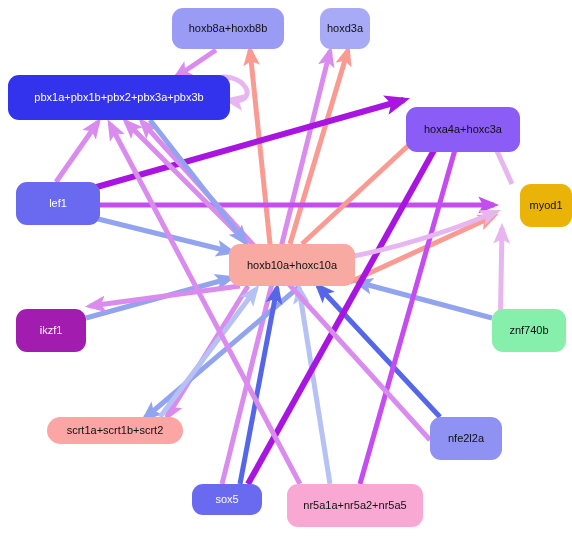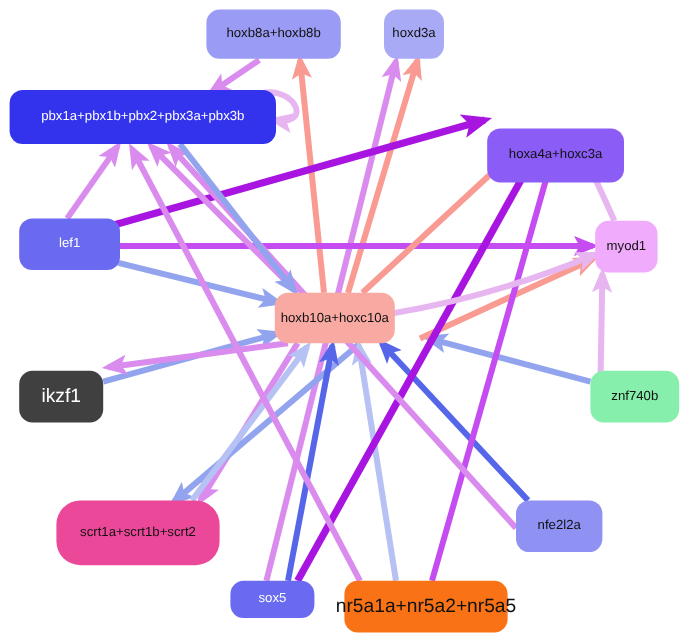--- a/index.html
+++ b/index.html
@@ -117,39 +117,39 @@
       </div>
       <div class="node-box" style="left: 8px; top: 75px; width: 222px; height: 45px; background: rgb(51, 51, 238); color: rgb(255, 255, 255); font-size: 11px;">
         <span class="node-label">pbx1a+pbx1b+pbx2+pbx3a+pbx3b</span>
       </div>
       <div class="node-box" style="left: 406px; top: 71px; width: 114px; height: 45px; background: #8b5cf6; color: rgb(17, 17, 17); font-size: 11px; margin-top: 36px;">
         <span class="node-label">hoxa4a+hoxc3a</span>
       </div>
       <div class="node-box" style="left: 16px; top: 182px; width: 84px; height: 43px; background: rgb(106, 106, 240); color: rgb(255, 255, 255); font-size: 11px;">
         <span class="node-label">lef1</span>
       </div>
-      <div class="node-box" style="left: 496px; top: 184px; width: 52px; height: 43px; background: #f0abfc; color: rgb(17, 17, 17); font-size: 11px;">
+      <div class="node-box" style="left: 520px; top: 184px; width: 52px; height: 43px; background: #eab308; color: rgb(17, 17, 17); font-size: 11px;">
         <span class="node-label">myod1</span>
       </div>
-      <div class="node-box" style="left: 229px; top: 244px; width: 100px; height: 42px; background: rgb(248, 169, 162); color: rgb(17, 17, 17); font-size: 11px;">
+      <div class="node-box" style="left: 229px; top: 244px; width: 126px; height: 42px; background: rgb(248, 169, 162); color: rgb(17, 17, 17); font-size: 11px;">
         <span class="node-label">hoxb10a+hoxc10a</span>
       </div>
-      <div class="node-box" style="left: 16px; top: 309px; width: 70px; height: 43px; background: #404040; color: rgb(255, 255, 255); font-size: 16px;">
+      <div class="node-box" style="left: 16px; top: 309px; width: 70px; height: 43px; background: #a21caf; color: rgb(255, 255, 255); font-size: 11px;">
         <span class="node-label">ikzf1</span>
       </div>
       <div class="node-box" style="left: 492px; top: 309px; width: 74px; height: 43px; background: #86efac; color: rgb(17, 17, 17); font-size: 11px;">
         <span class="node-label">znf740b</span>
       </div>
-      <div class="node-box" style="left: 47px; top: 417px; width: 136px; height: 54px; background: #ec4899; color: rgb(17, 17, 17); font-size: 11px; border-radius: 20px;">
+      <div class="node-box" style="left: 47px; top: 417px; width: 136px; height: 27px; background: #fca5a5; color: rgb(17, 17, 17); font-size: 11px; border-radius: 20px;">
         <span class="node-label">scrt1a+scrt1b+scrt2</span>
       </div>
       <div class="node-box" style="left: 430px; top: 417px; width: 72px; height: 43px; background: rgb(143, 145, 243); color: rgb(17, 17, 17); font-size: 11px;">
         <span class="node-label">nfe2l2a</span>
       </div>
       <div class="node-box" style="left: 192px; top: 484px; width: 70px; height: 31px; background: rgb(106, 106, 240); color: rgb(255, 255, 255); font-size: 11px;">
         <span class="node-label">sox5</span>
       </div>
-      <div class="node-box" style="left: 287px; top: 484px; width: 136px; height: 43px; background: #f97316; color: rgb(17, 17, 17); font-size: 16px;">
+      <div class="node-box" style="left: 287px; top: 484px; width: 136px; height: 43px; background: #f9a8d4; color: rgb(17, 17, 17); font-size: 11px;">
         <span class="node-label">nr5a1a+nr5a2+nr5a5</span>
       </div>
     </div>
 
 </div>
 
 </body></html>

